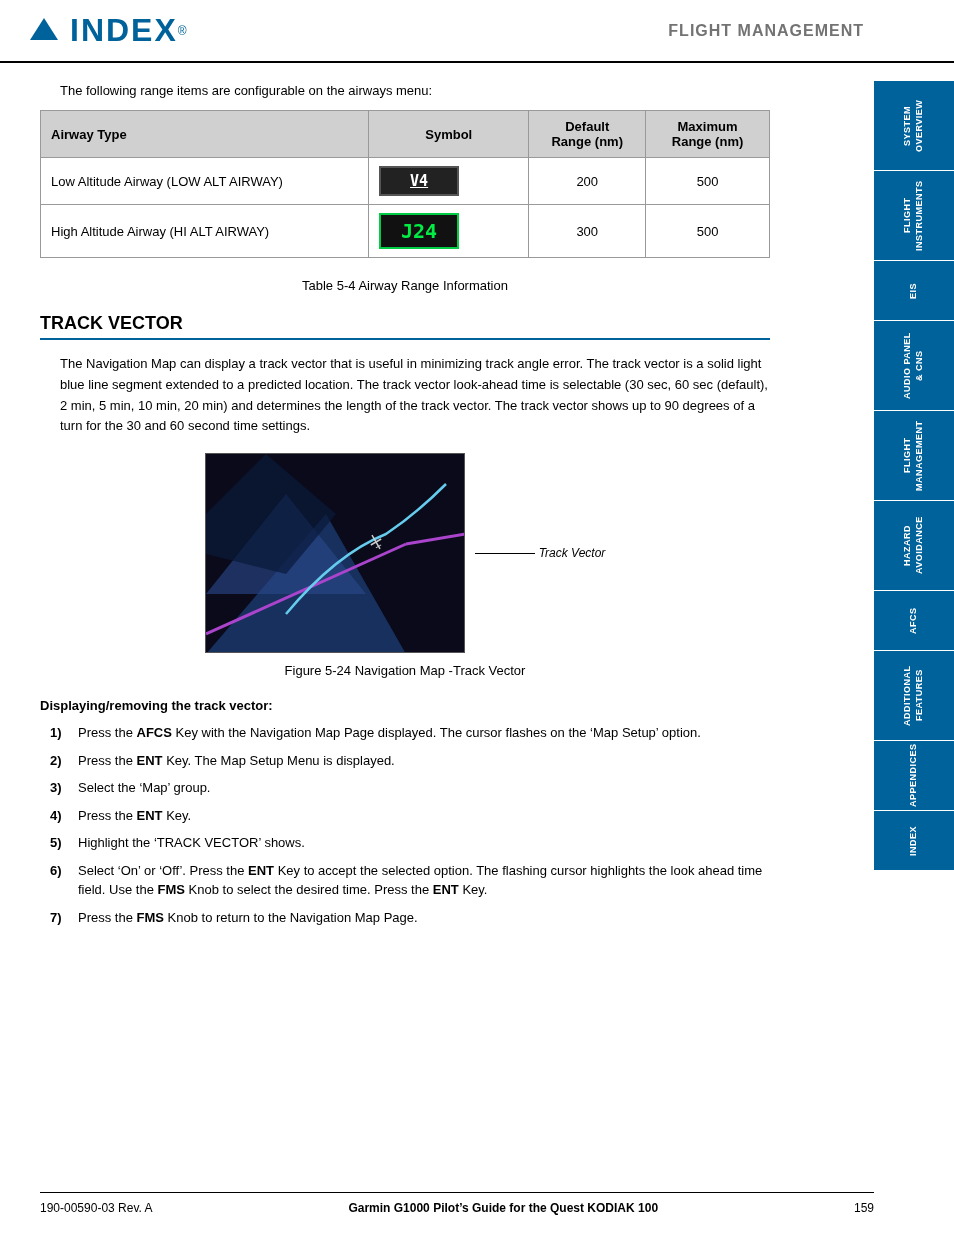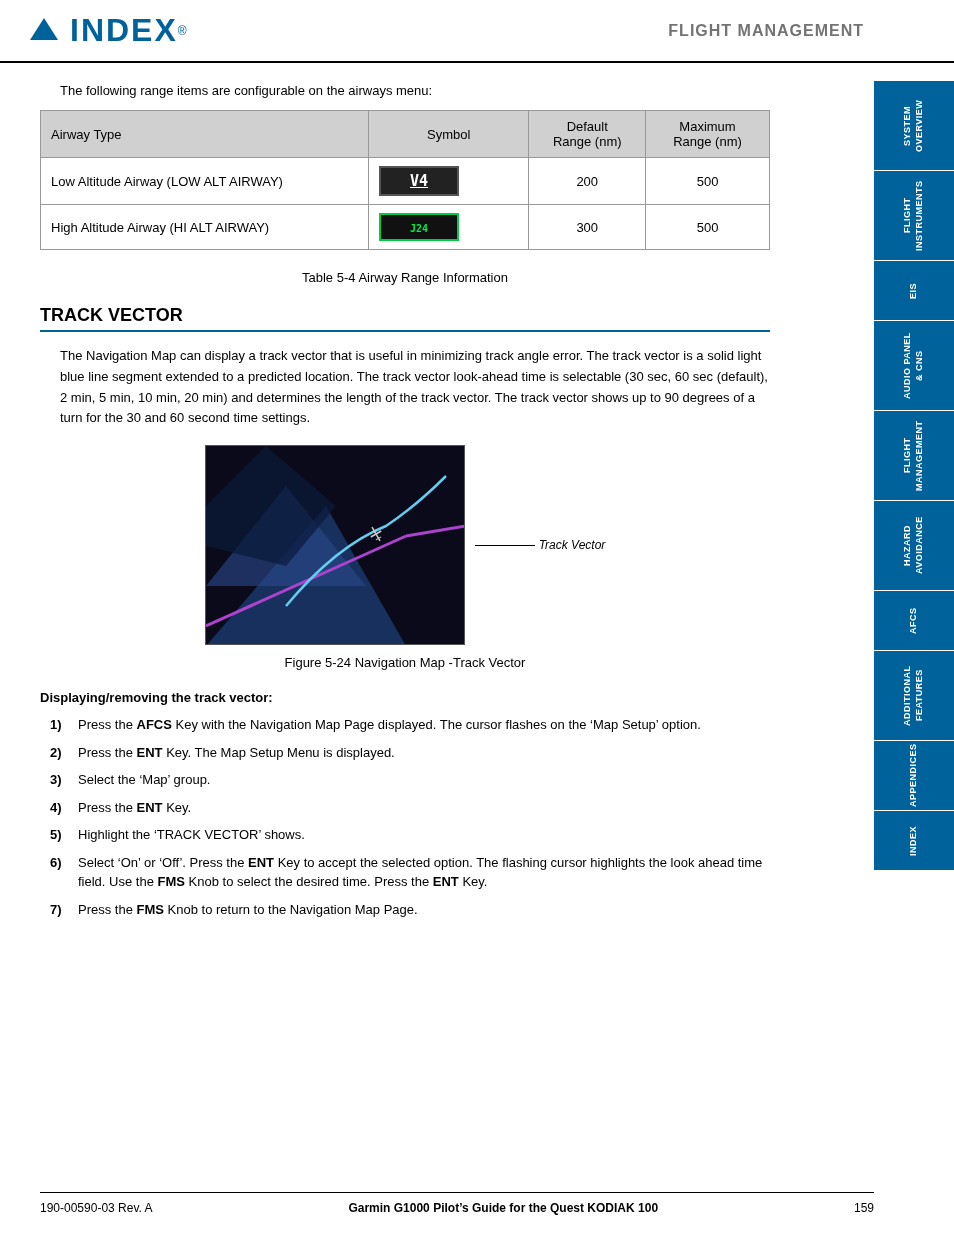--- a/index.html
+++ b/index.html
@@ -102,21 +102,21 @@
     }
 
     
     .airway-table {
       width: 100%;
       border-collapse: collapse;
       margin-bottom: 20px;
     }
     .airway-table th {
       background: #d0d0d0;
-      font-weight: normal;
+      font-weight: bold;
       font-size: 13px;
       padding: 8px 10px;
       border: 1px solid #999;
       text-align: left;
       vertical-align: middle;
     }
     .airway-table th.center {
       text-align: center;
     }
     .airway-table td {
@@ -313,21 +313,21 @@
           </div>
         </td>
         <td class="center">200</td>
         <td class="center">500</td>
       </tr>
       <tr>
         <td>High Altitude Airway (HI ALT AIRWAY)</td>
         <td class="center">
           <div class="symbol-wrapper">
             <div class="symbol-cell symbol-high">
-              <span style="font-size:10px; font-weight:bold; font-family:monospace; color:#00ee44;">J24</span>
+              <span style="font-size:20px; font-weight:bold; font-family:monospace; color:#00ee44;">J24</span>
             </div>
           </div>
         </td>
         <td class="center">300</td>
         <td class="center">500</td>
       </tr>
     </tbody>
   </table>
 
   <p class="table-caption">Table 5-4  Airway Range Information</p>

